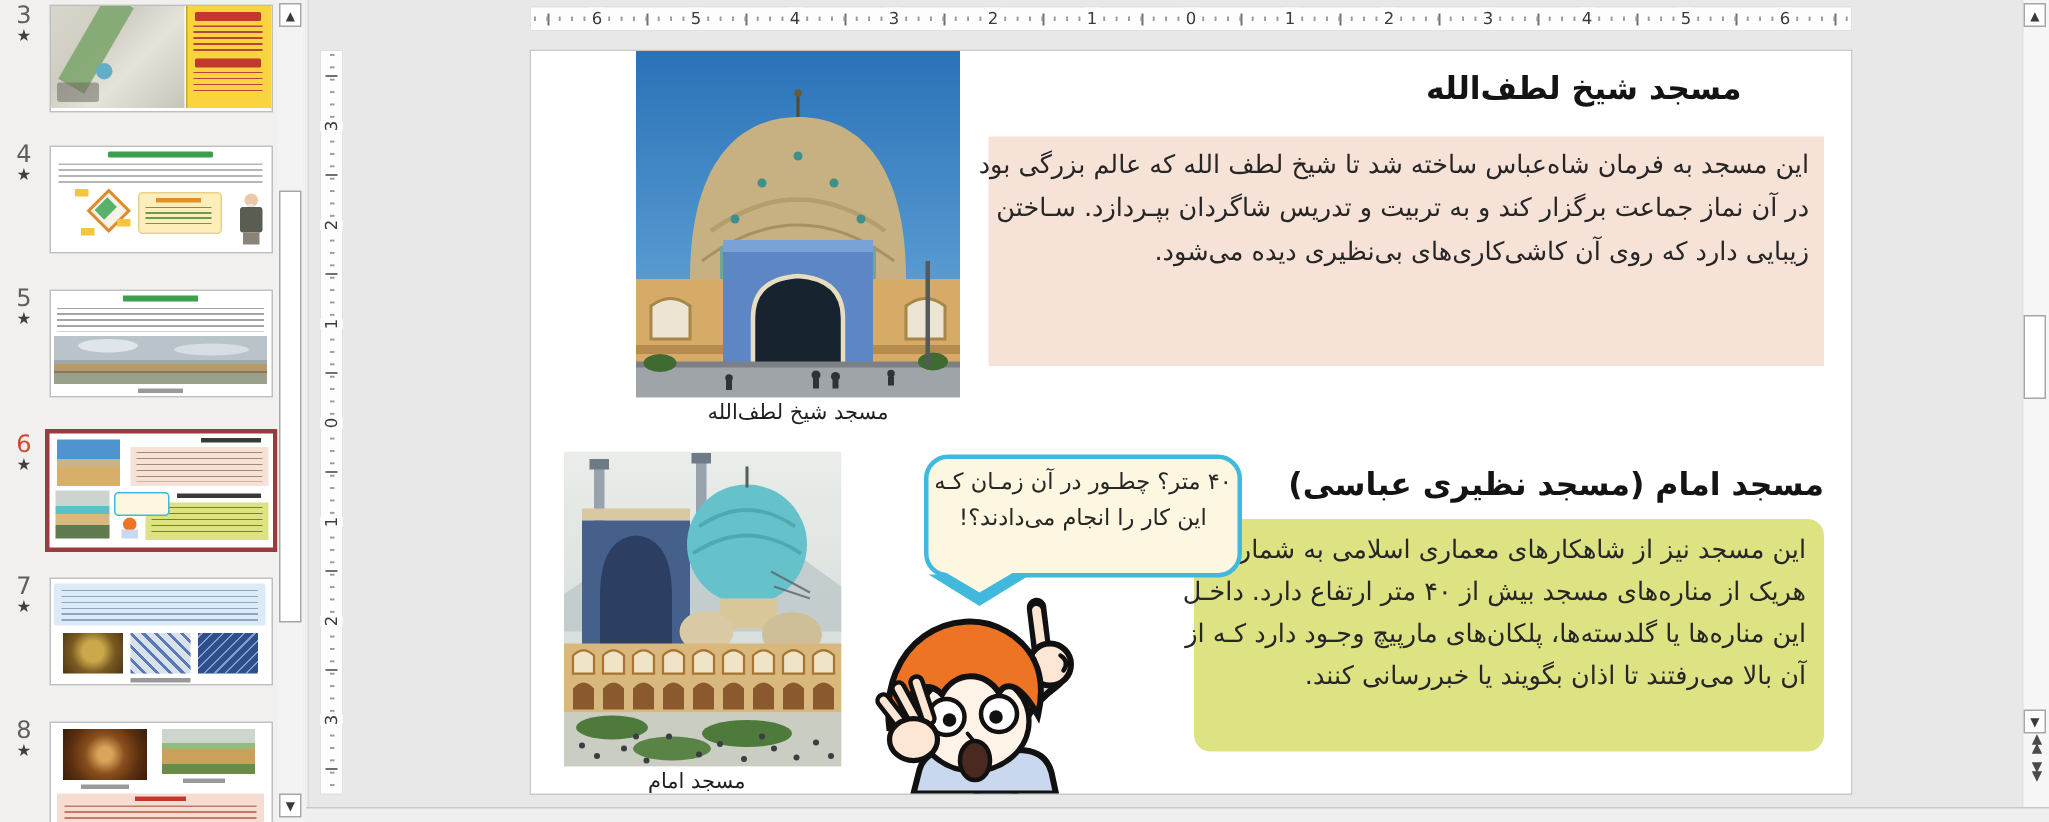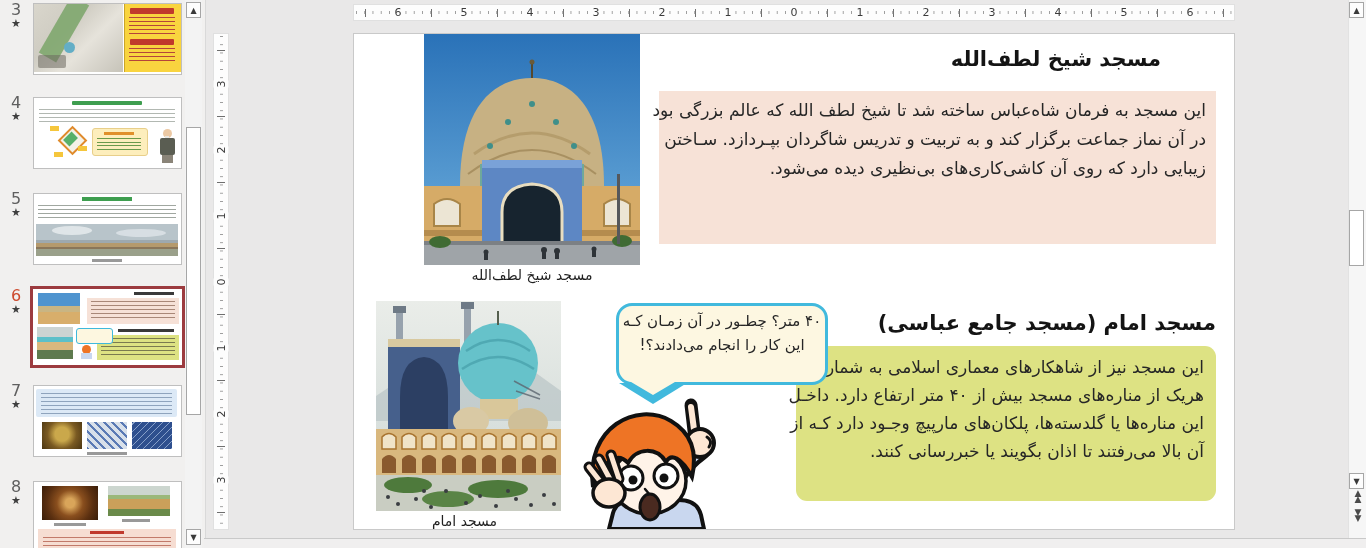--- a/index.html
+++ b/index.html
@@ -294,21 +294,21 @@
     <div class="abs caption" style="left:70px;top:233px;width:216px">مسجد شیخ لطف‌الله</div>
 
     <div class="abs title" style="right:73px;top:13px" dir="rtl">مسجد شیخ لطف‌الله</div>
 
     <div class="abs para pinkbox">
       <div>این مسجد به فرمان شاه‌عباس ساخته شد تا شیخ لطف الله که عالم بزرگی بود</div>
       <div>در آن نماز جماعت برگزار کند و به تربیت و تدریس شاگردان بپـردازد. سـاختن</div>
       <div>زیبایی دارد که روی آن کاشی‌کاری‌های بی‌نظیری دیده می‌شود.</div>
     </div>
 
-    <div class="abs title" style="right:18px;top:277px" dir="rtl">مسجد امام (مسجد جامع عباسی)</div>
+    <div class="abs title" style="right:18px;top:277px" dir="rtl">مسجد امام (مسجد نظیری عباسی)</div>
 
     <div class="abs para greenbox">
       <div>این مسجد نیز از شاهکارهای معماری اسلامی به شمار می‌رود.</div>
       <div>هریک از مناره‌های مسجد بیش از ۴۰ متر ارتفاع دارد. داخـل</div>
       <div>این مناره‌ها یا گلدسته‌ها، پلکان‌های مارپیچ وجـود دارد کـه از</div>
       <div>آن بالا می‌رفتند تا اذان بگویند یا خبررسانی کنند.</div>
     </div>
 
     <div class="abs bubble">
       <div>۴۰ متر؟ چطـور در آن زمـان کـه</div>

